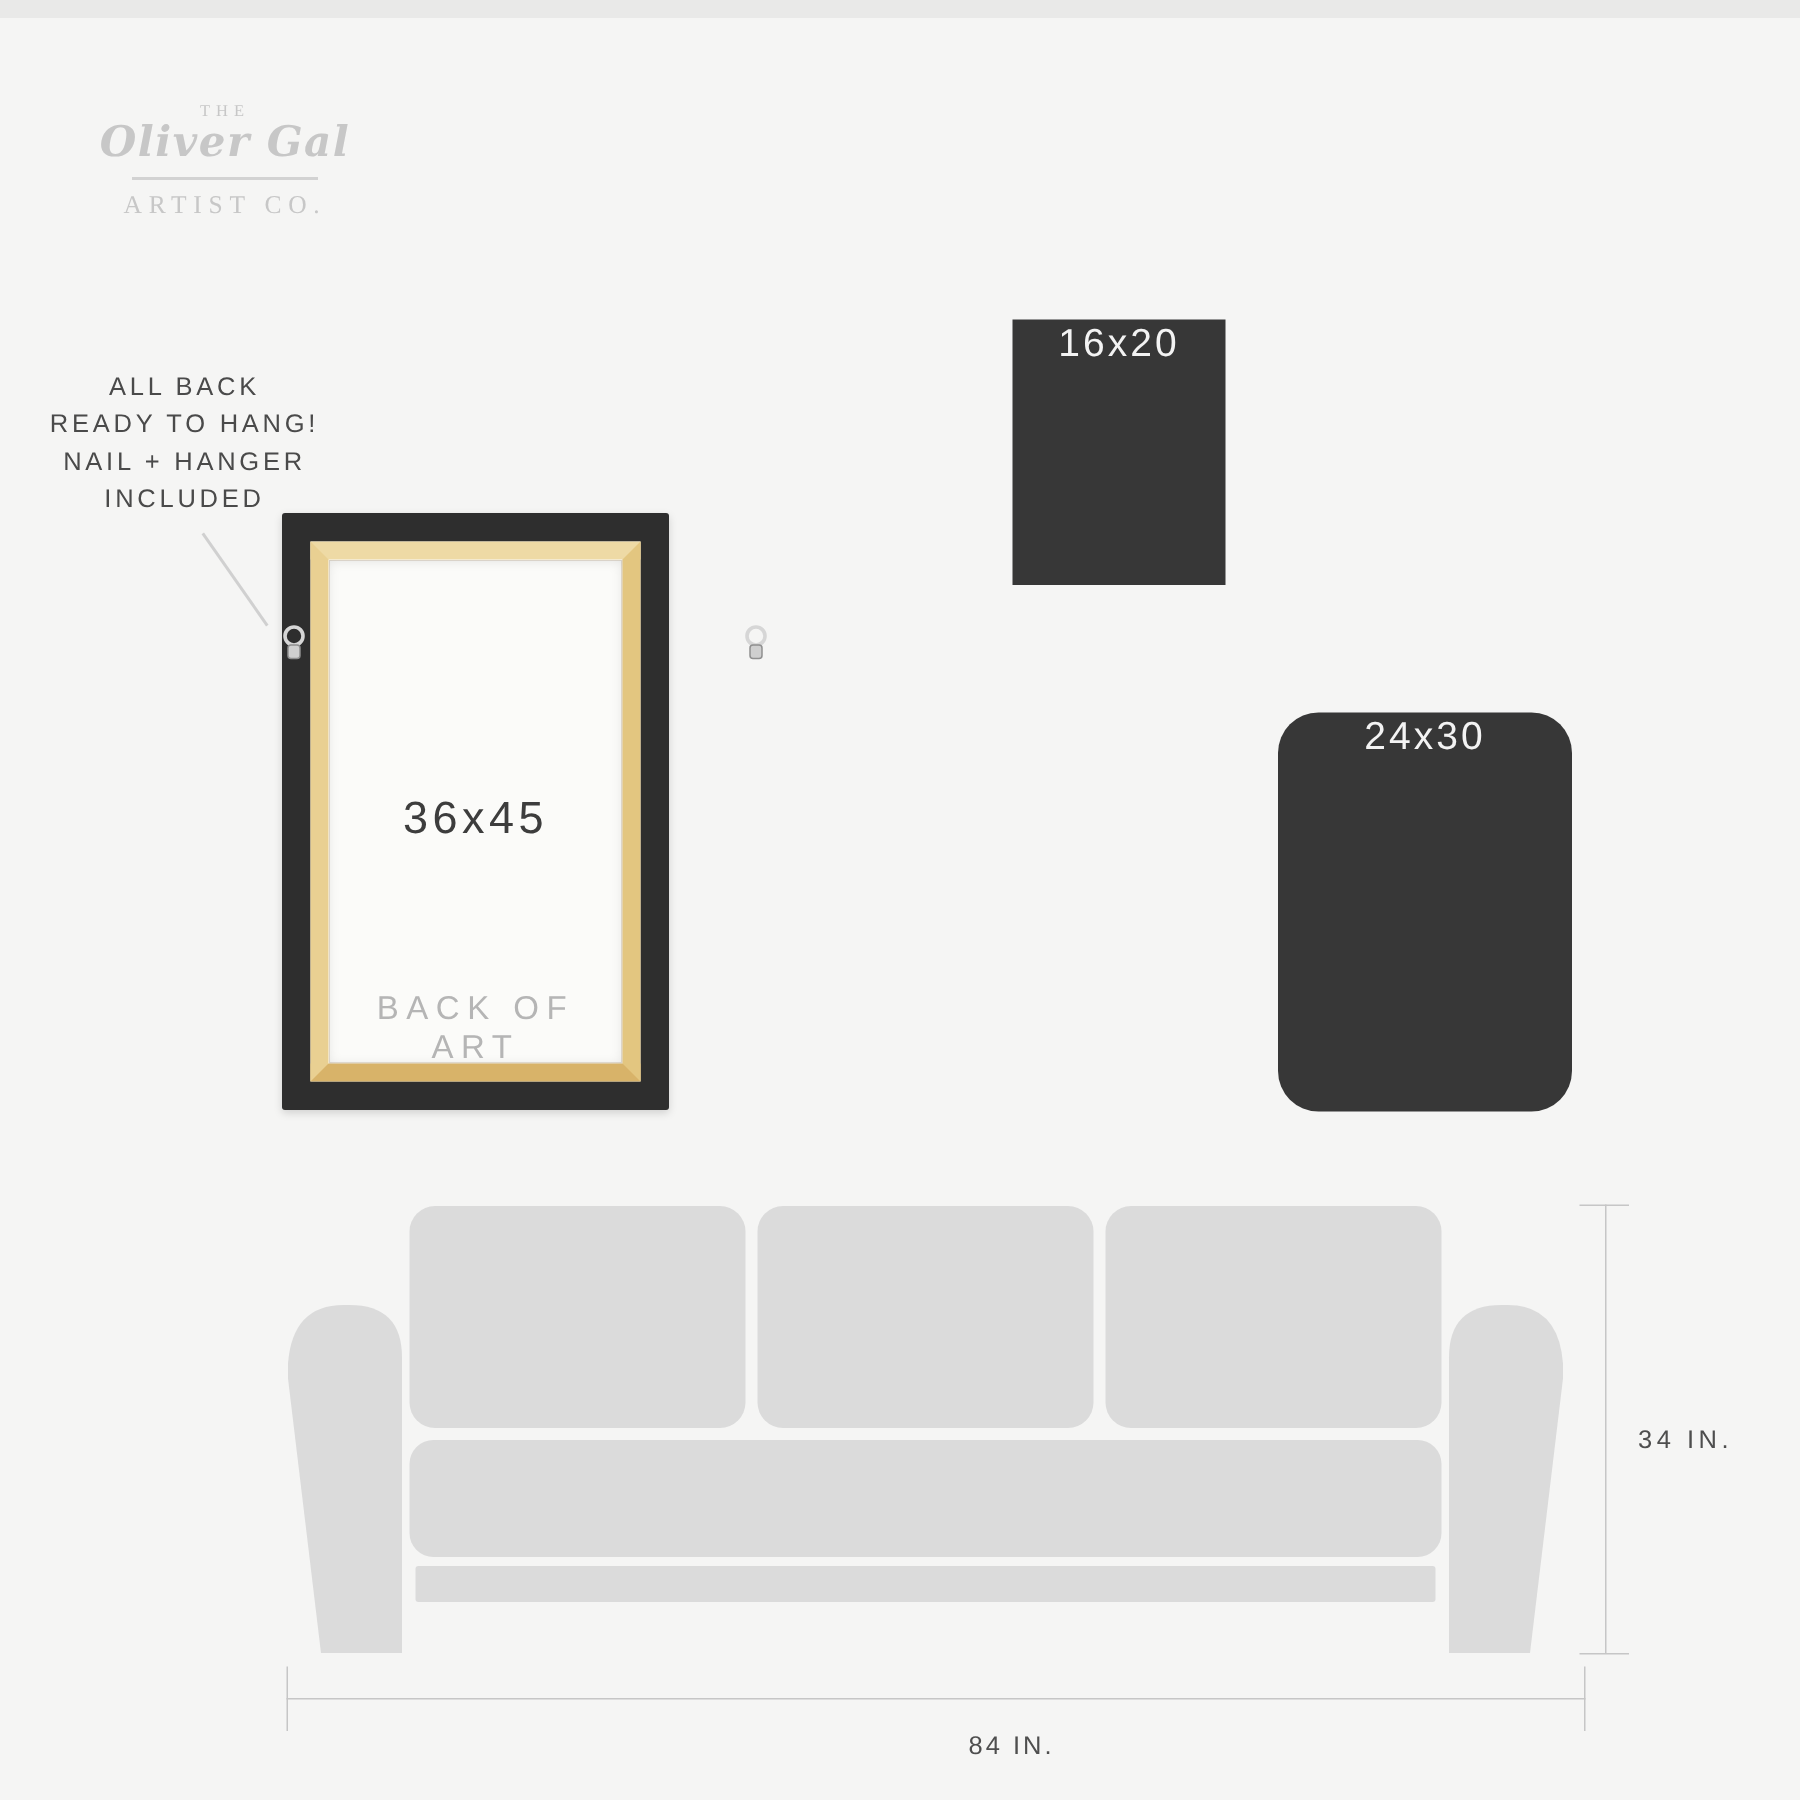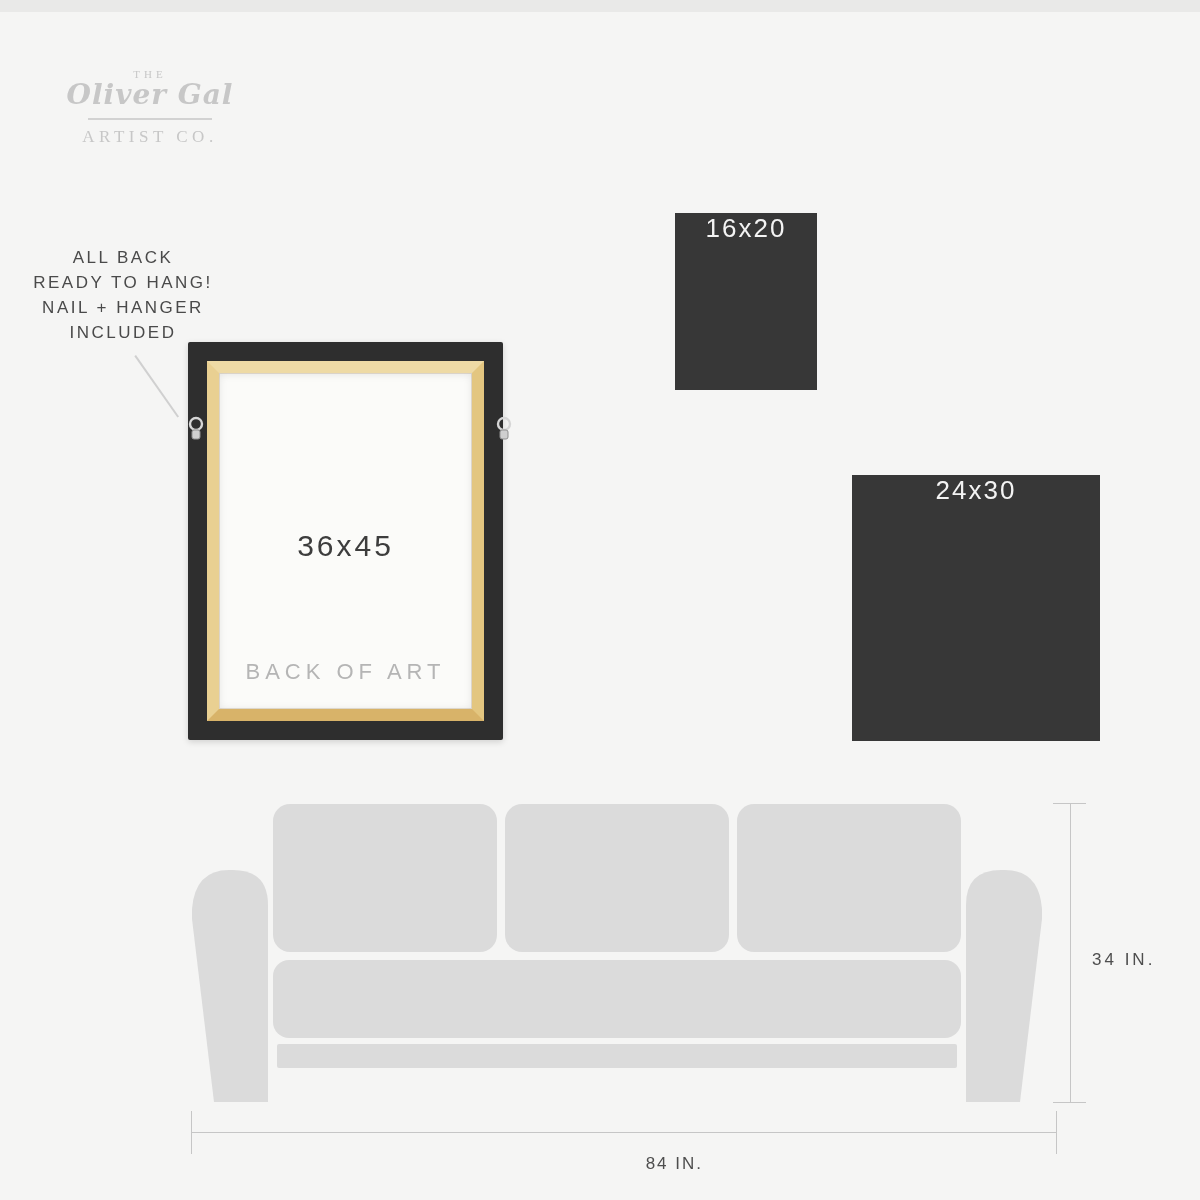--- a/index.html
+++ b/index.html
@@ -24,21 +24,21 @@
     position:absolute; left:16px; top:233px; width:214px; text-align:center;
     font-size:17px; line-height:25px; letter-spacing:2.5px; color:#4a4a4a;
   }
   .pointer-line {
     position:absolute; left:136px; top:343px; width:75px; height:0;
     border-top:2px solid #d0d0d0; transform:rotate(55deg); transform-origin:0 0;
   }
 
   
   .art-frame {
-    position:absolute; left:188px; top:330px; width:315px; height:398px;
+    position:absolute; left:188px; top:330px; width:258px; height:398px;
     background:#2e2e2e; border-radius:2px;
     box-shadow:0 2px 6px rgba(0,0,0,0.15);
   }
   .frame-wood {
     position:absolute; left:19px; top:19px; right:19px; bottom:19px;
     border-style:solid; border-width:12px;
     border-color:#eedaa5 #e3c680 #d8b369 #e9d092;
     background:#fbfbf9;
     box-shadow:inset 0 1px 8px rgba(0,0,0,0.10), inset 0 0 0 1px rgba(140,100,45,0.18);
   }
@@ -56,21 +56,21 @@
 
   
   .tile {
     position:absolute; background:#373737;
     display:flex; align-items:flex-start; justify-content:center;
     color:#f3f3f3; font-size:26px; letter-spacing:2px;
   }
   .tile-16x20 { left:675px; top:201px; width:142px; height:177px; }
   .tile-20x24 { left:853px; top:221px; width:178px; height:212px; }
   .tile-30x36 { left:550px; top:410px; width:262px; height:319px; }
-  .tile-24x30 { left:852px; top:463px; width:248px; height:266px; }
+  .tile-24x30 { left:852px; top:463px; width:196px; height:266px;border-radius:27px; }
 
   
   .sofa-svg { position:absolute; left:185px; top:788px; }
 
   
   .measure { position:absolute; background:#c6c6c6; }
   .v-line   { left:1070px; top:791px; width:1px;  height:299px; }
   .v-cap-t  { left:1053px; top:791px; width:33px; height:1px; }
   .v-cap-b  { left:1053px; top:1090px; width:33px; height:1px; }
   .h-line   { left:191px;  top:1120px; width:866px; height:1px; }

